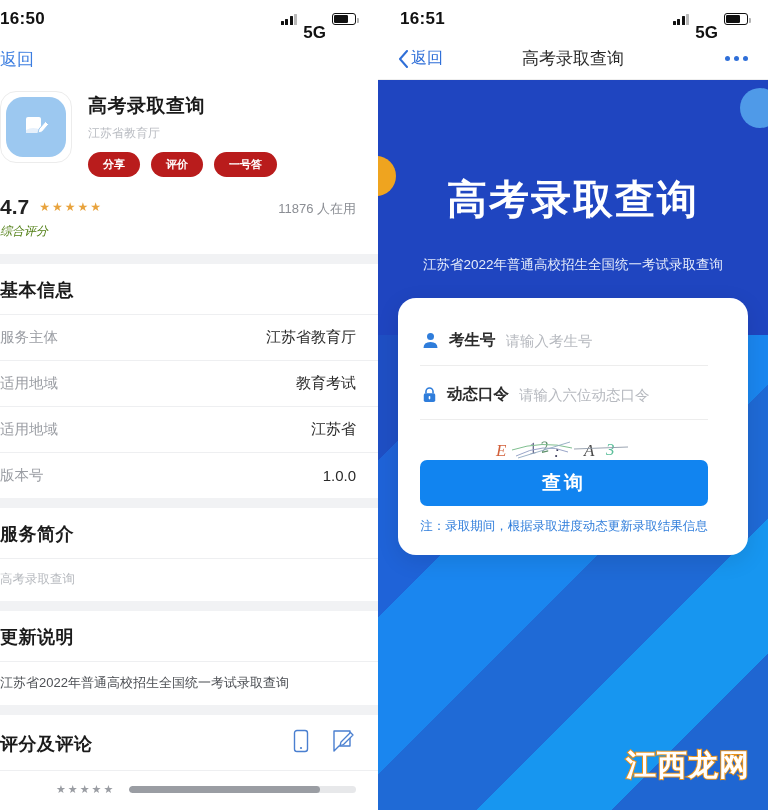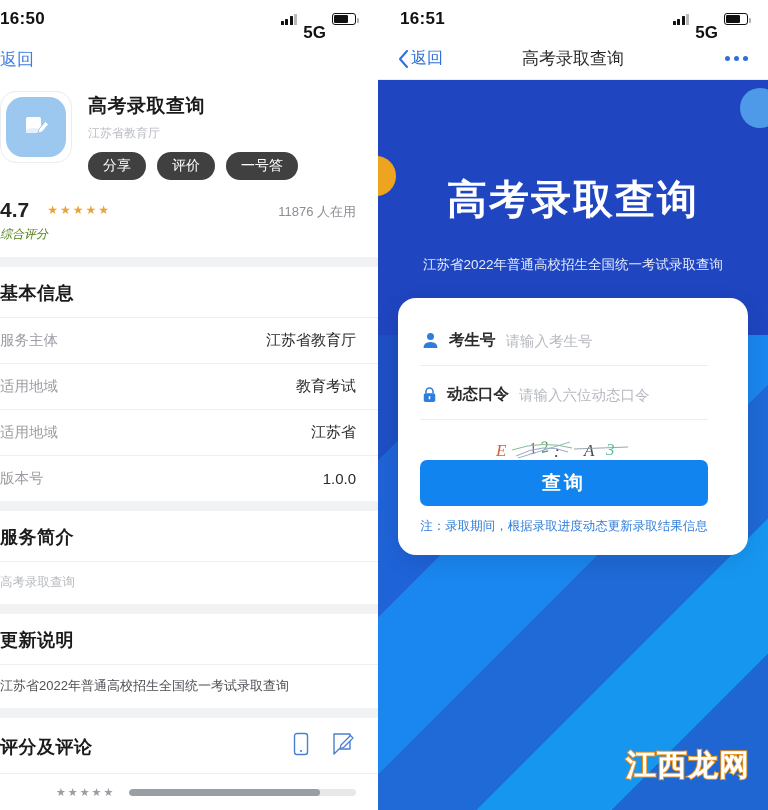--- a/index.html
+++ b/index.html
@@ -51,30 +51,30 @@
   .app-icon-inner {
     width: 60px; height: 60px; border-radius: 17px;
     background: #9cc8f0;
     display: flex; align-items: center; justify-content: center;
   }
   .app-meta { padding-top: 2px; }
   .app-title { font-size: 19px; font-weight: bold; color: #1b1b1b; letter-spacing: .5px; }
   .app-sub { font-size: 12px; color: #b9bcc2; margin-top: 6px; }
   .tag-row { display: flex; gap: 11px; margin-top: 10px; }
   .tag {
-    background: #404040; color: #fff; font-size: 14px;
-    padding: 5px 15px; border-radius: 14px; white-space: nowrap;
+    background: #b91c1c; color: #fff; font-size: 11px;
+    padding: 5px 15px; border-radius: 14px; white-space: nowrap; font-weight: bold;
   }
 
   .rating-row {
     display: flex; align-items: flex-start; justify-content: space-between;
     padding: 8px 22px 14px 34px;
   }
   .rate-left { display: flex; flex-direction: column; }
-  .rate-top { display: flex; align-items: center; gap: 18px; }
+  .rate-top { display: flex; align-items: center; gap: 10px; }
   .rate-num { font-size: 21px; font-weight: bold; color: #222; }
   .stars-sm { color: #e8a33d; font-size: 12px; letter-spacing: 2px; }
   .rate-label { font-size: 12px; color: #4d7c0f; margin-top: 4px; font-style: italic; }
   .users { font-size: 13px; color: #8b8e94; padding-top: 5px; }
 
   .gap { height: 10px; background: #f1f2f4; }
   .sec-title { font-size: 18px; font-weight: bold; color: #1b1b1b; padding: 14px 22px 12px 34px; letter-spacing: .5px; }
   .sec-title.with-icons { display:flex; align-items:center; justify-content:space-between; }
   .sec-icons { display: flex; gap: 22px; }
   .row {

